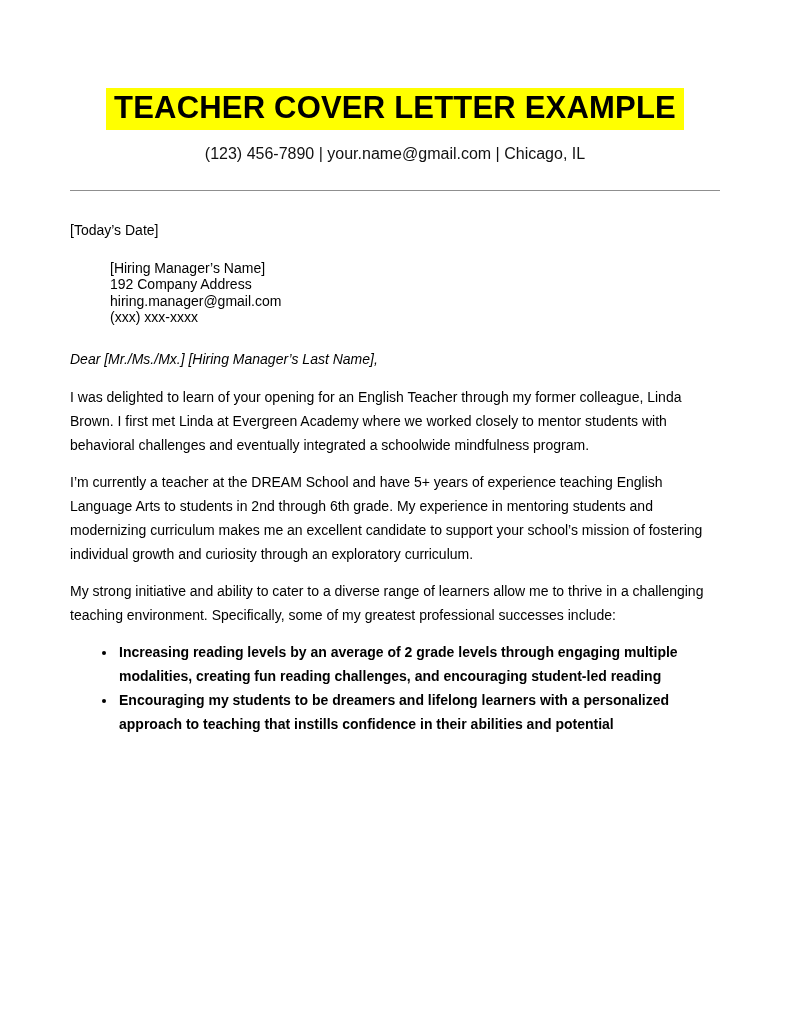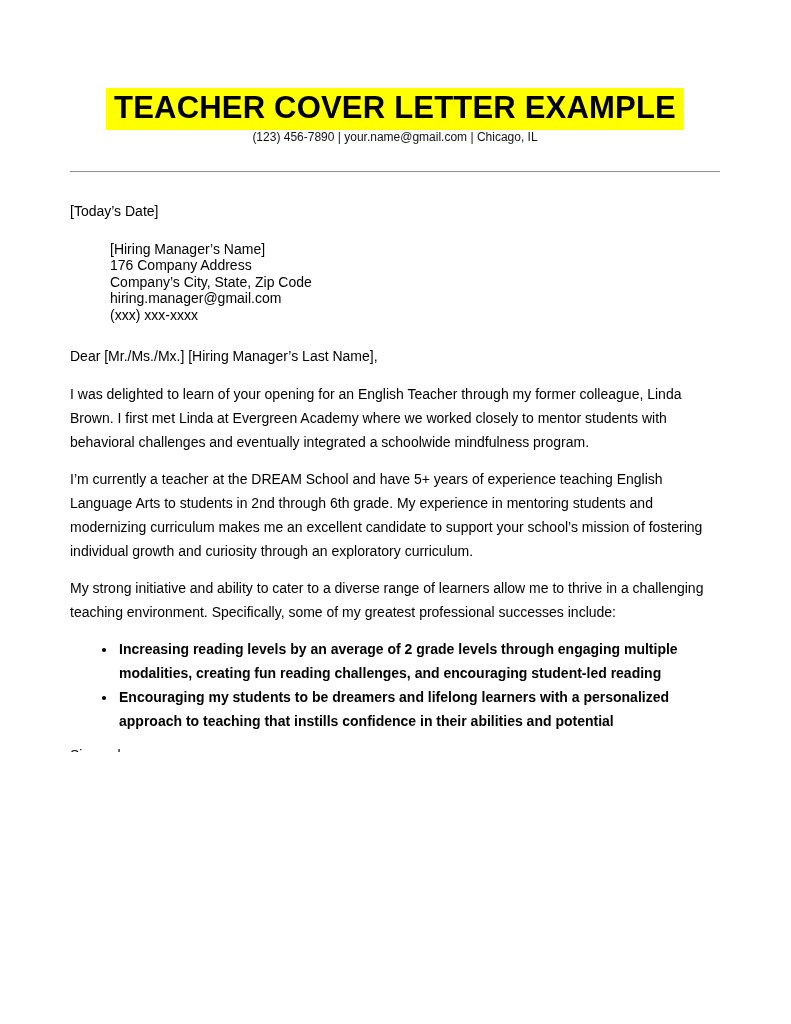--- a/index.html
+++ b/index.html
@@ -25,21 +25,22 @@
     background: #ffff00;
     color: #000000;
     font-weight: 700;
     font-size: 31px;
     line-height: 1.25;
     padding: 1px 8px 2px 8px;
     letter-spacing: 0.2px;
     white-space: nowrap;
   }
   .contact-line {
-    font-size: 12px;
+    margin-top: 15px;
+    font-size: 16px;
     color: #111111;
   }
   .divider {
     border: none;
     border-top: 1px solid #8f8f8f;
     margin: 27px 0 0 0;
     height: 0;
   }
   .letter {
     margin-top: 28px;
@@ -50,21 +51,21 @@
   .date-line {
     line-height: 22px;
     margin-bottom: 19px !important;
   }
   .recipient { margin-bottom: 21px; }
   .recipient p { line-height: 16.5px; margin-left: 40px; }
   .para {
     line-height: 24px;
     margin-bottom: 13px !important;
   }
-  .salutation { margin-bottom: 14px !important; }
+  .salutation { margin-bottom: 14px !important; font-style: italic; }
   .bullets {
     margin: 0 0 10px 0;
     padding-left: 47px;
     list-style: disc outside;
   }
   .bullets li {
     line-height: 24px;
     padding-left: 2px;
     font-weight: bold;
   }
@@ -87,22 +88,21 @@
   </header>
 
   <hr class="divider">
 
   <main class="letter">
 
     <p class="date-line">[Today’s Date]</p>
 
     <div class="recipient">
       <p>[Hiring Manager’s Name]</p>
-      <p>176 Company Address</p>
-      <p>Company’s City, State, Zip Code</p>
+      <p>192 Company Address</p>
       <p>hiring.manager@gmail.com</p>
       <p>(xxx) xxx-xxxx</p>
     </div>
 
     <p class="para salutation">Dear [Mr./Ms./Mx.] [Hiring Manager’s Last Name],</p>
 
     <p class="para">I was delighted to learn of your opening for an English Teacher through my former colleague, Linda Brown. I first met Linda at Evergreen Academy where we worked closely to mentor students with behavioral challenges and eventually integrated a schoolwide mindfulness program.</p>
 
     <p class="para">I’m currently a teacher at the DREAM School and have 5+ years of experience teaching English Language Arts to students in 2nd through 6th grade. My experience in mentoring students and modernizing curriculum makes me an excellent candidate to support your school’s mission of fostering individual growth and curiosity through an exploratory curriculum.</p>
 

